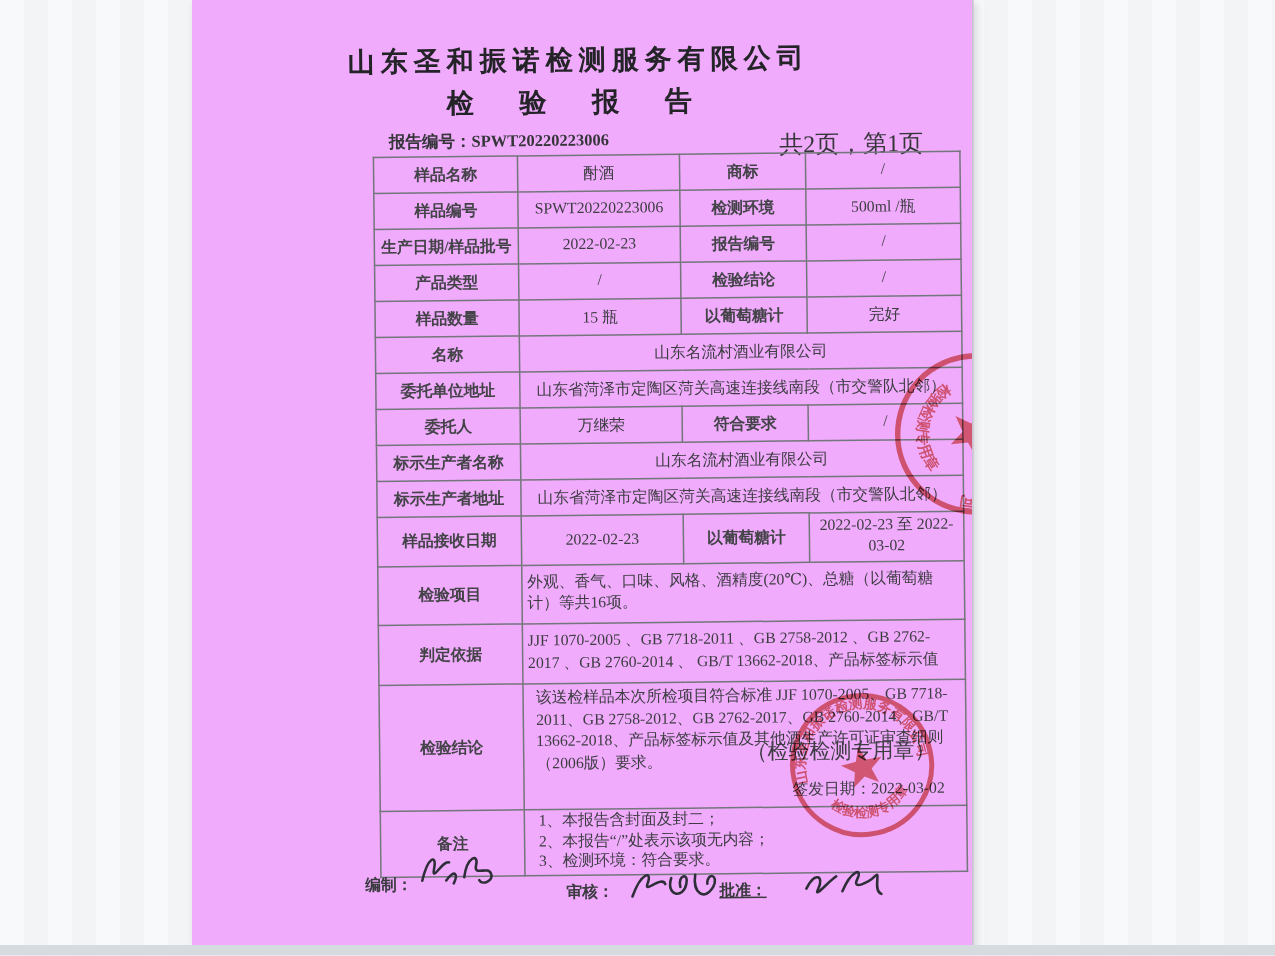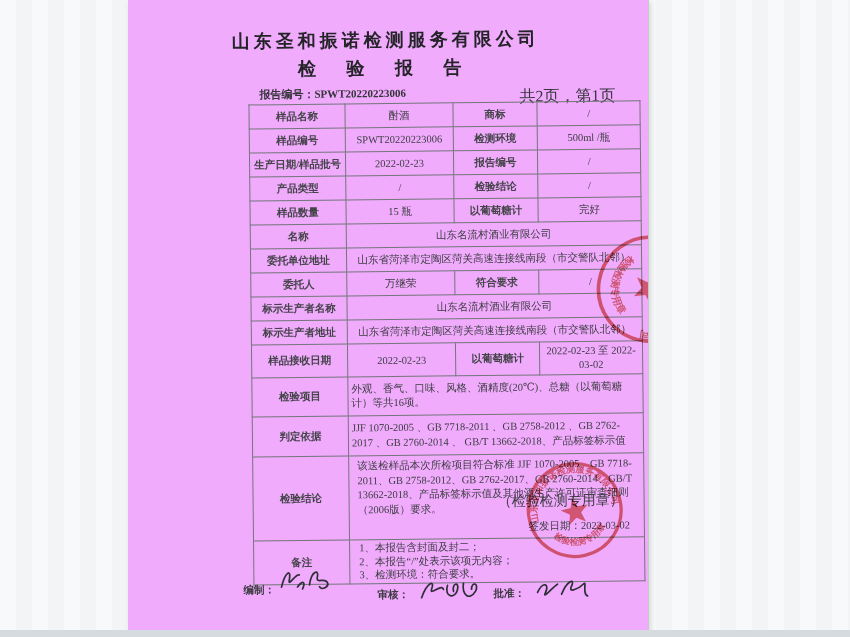--- a/index.html
+++ b/index.html
@@ -155,21 +155,21 @@
       </table>
 
     <span class="sig-label" style="left:112px;top:582px;">编制：</span>
     <svg class="sig-svg" style="left:144px;top:562px;" width="62" height="34" viewBox="0 0 62 34">
       <path d="M6,24 C10,8 16,6 14,16 C12,26 20,10 24,12 M22,24 C28,16 30,20 27,26 M34,22 C36,8 44,6 42,14 C40,22 50,14 52,20 C54,24 46,28 44,24"></path>
     </svg>
     <span class="sig-label" style="left:246px;top:588px;font-family:Liberation Mono, monospace;">审核：</span>
     <svg class="sig-svg" style="left:282px;top:572px;" width="70" height="36" viewBox="0 0 70 36">
       <path d="M8,26 C14,10 22,8 18,18 C16,24 28,12 30,18 M34,14 C30,26 42,28 44,18 C46,10 38,12 40,20 M50,12 C48,24 56,30 62,20 C66,12 58,10 58,18"></path>
     </svg>
-    <span class="sig-label" style="left:362px;top:588px;">批准：</span>
+    <span class="sig-label" style="left:348px;top:588px;text-decoration:underline;">批准：</span>
     <svg class="sig-svg" style="left:400px;top:572px;" width="70" height="34" viewBox="0 0 70 34">
       <path d="M6,22 C12,10 18,14 14,22 C10,30 22,16 26,14 M30,24 C36,10 44,8 40,16 C36,24 48,18 52,14 C56,10 50,24 56,26"></path>
     </svg>
 
     <div class="stamp" style="left:394px;top:462px;width:100px;height:100px;transform:rotate(-12deg);">
       <svg width="100" height="100" viewBox="0 0 110 110">
         <defs>
           <path id="arcTop" d="M16.9,72.7 A42,42 0 1 1 93.1,72.7"></path>
           <path id="arcBottom" d="M19.3,68 A38,38 0 0 0 90.7,68"></path>
         </defs>

